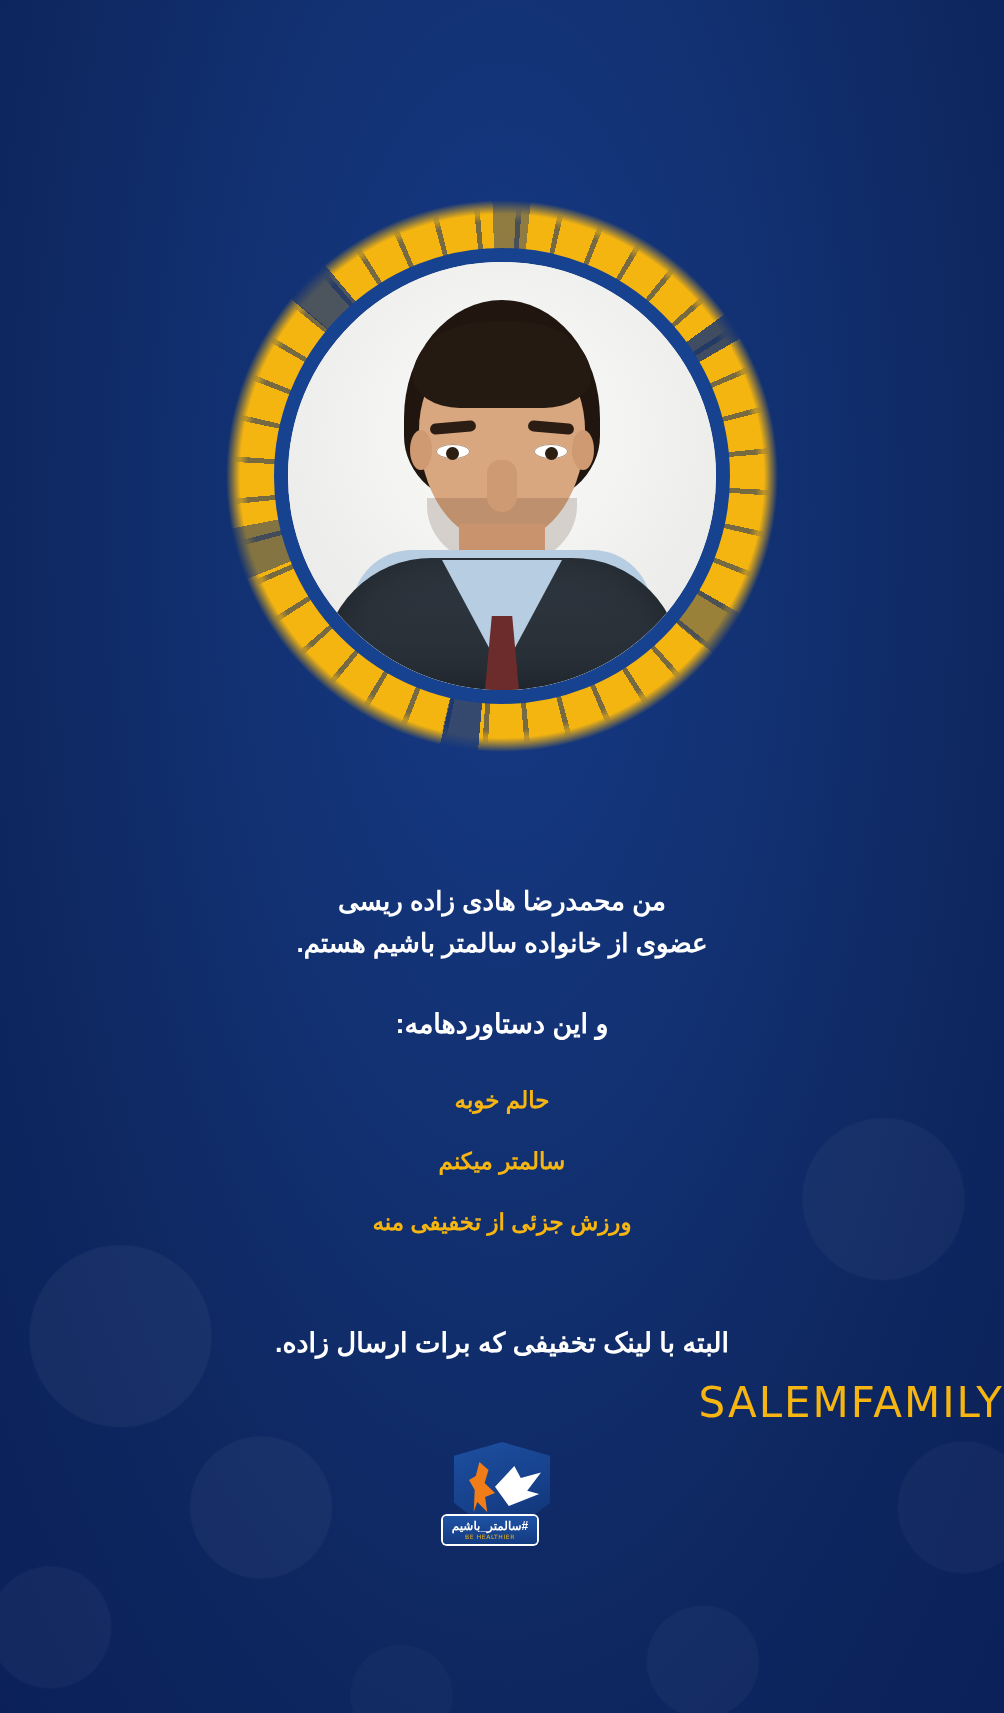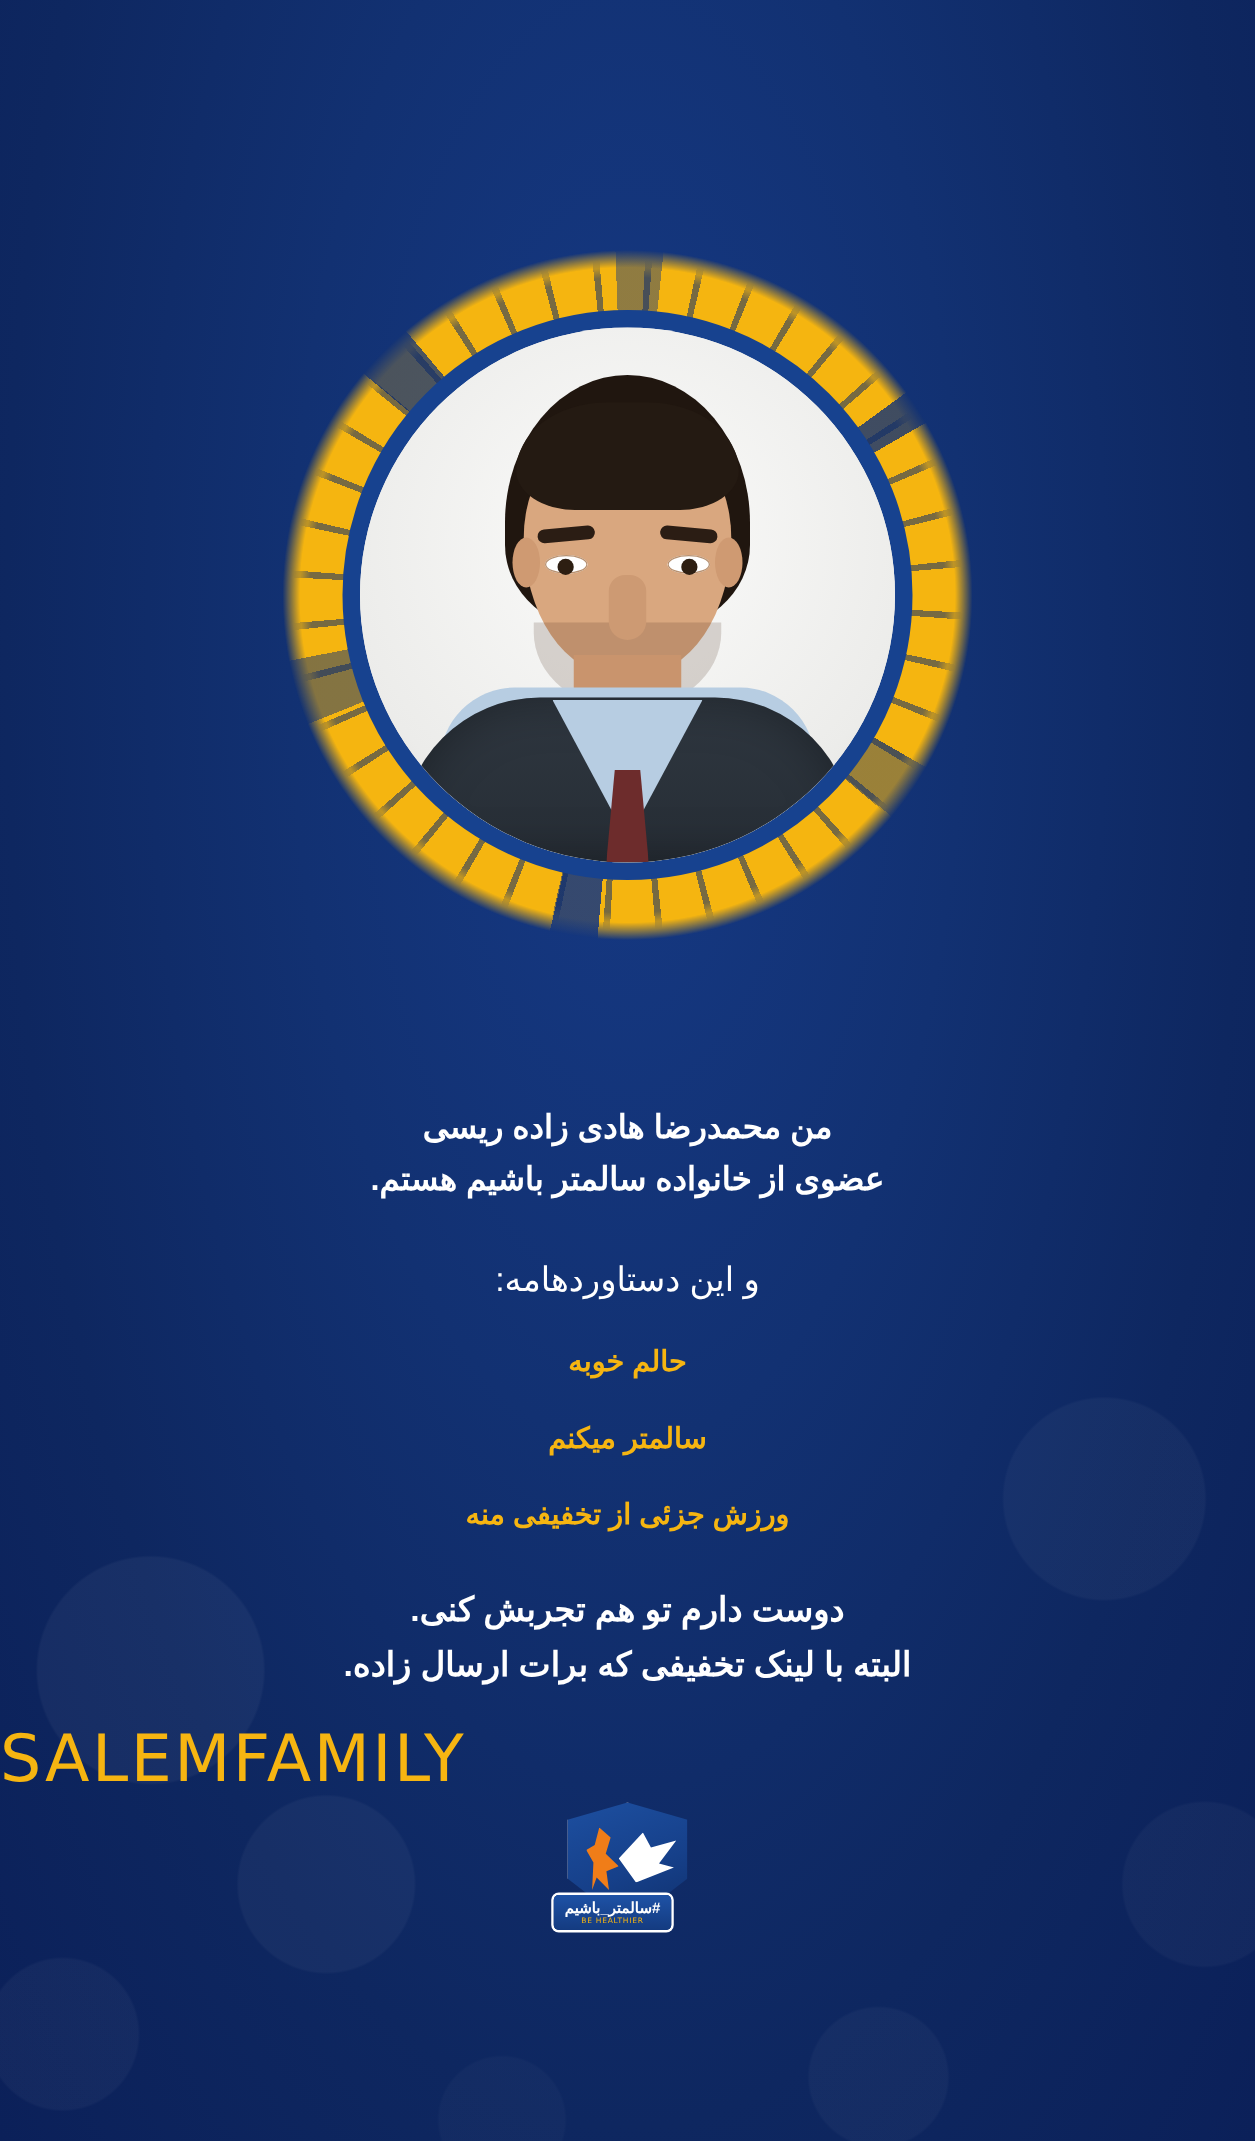--- a/index.html
+++ b/index.html
@@ -203,23 +203,23 @@
   }
   .intro {
     font-size: 26px;
     font-weight: bold;
     line-height: 1.62;
     color: #ffffff;
     margin: 0 0 44px 0;
   }
   .ach-title {
     font-size: 27px;
-    font-weight: normal;
-    color: #ffffff;
-    margin: 0 0 36px 0;
+    font-weight: bold;
+    color: #ffffff;
+    margin: 0 0 47px 0;
   }
   .ach-item {
     font-size: 23px;
     font-weight: bold;
     color: #f6b511;
     margin: 0 0 34px 0;
   }
   .closing {
     font-size: 27px;
     font-weight: bold;
@@ -227,23 +227,23 @@
     color: #ffffff;
     margin: 42px 0 0 0;
   }
 
   
   .brand {
     position: absolute;
     top: 1378px;
     left: 0;
     width: 100%;
-    text-align: left;
+    text-align: right;
     color: #f6b511;
-    font-size: 52px;
+    font-size: 42px;
     letter-spacing: 2px;
     font-family: "DejaVu Sans", sans-serif;
   }
   .logo {
     position: absolute;
     top: 1442px;
     left: 50%;
     transform: translateX(-50%);
     width: 118px;
     height: 122px;
@@ -336,21 +336,21 @@
       <span>من محمدرضا هادی زاده ریسی</span><br>
       <span>عضوی از خانواده سالمتر باشیم هستم.</span>
     </p>
 
     <p class="ach-title">و این دستاوردهامه:</p>
     <p class="ach-item">حالم خوبه</p>
     <p class="ach-item">سالمتر میکنم</p>
     <p class="ach-item">ورزش جزئی از تخفیفی منه</p>
 
     <p class="closing">
-      <span>دوست دارم تو هم تجربش کنی.</span><br>
+      <br>
       <span>البته با لینک تخفیفی که برات ارسال زاده.</span>
     </p>
   </div>
 
   <div class="brand">SALEMFAMILY</div>
 
   <div class="logo">
     <div class="logo-shield"></div>
     <div class="logo-runner"></div>
     <div class="logo-wing"></div>

